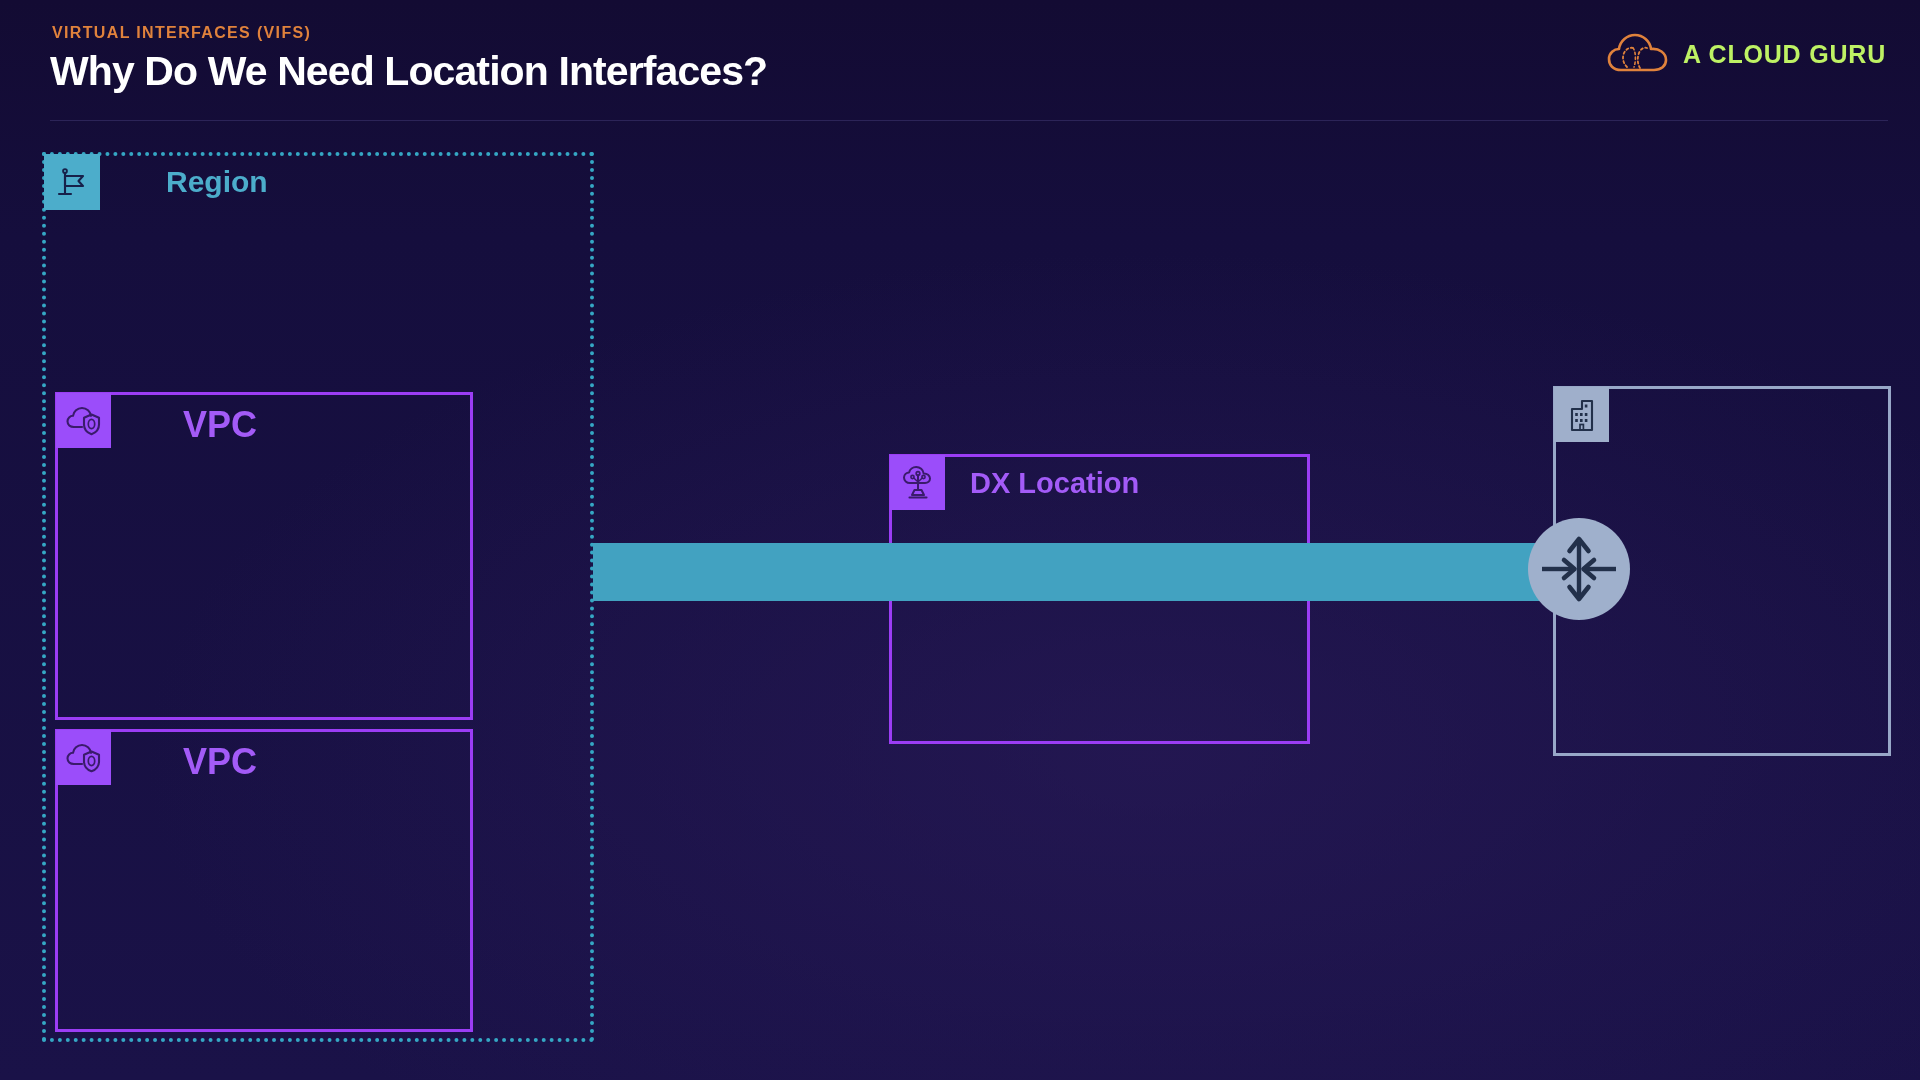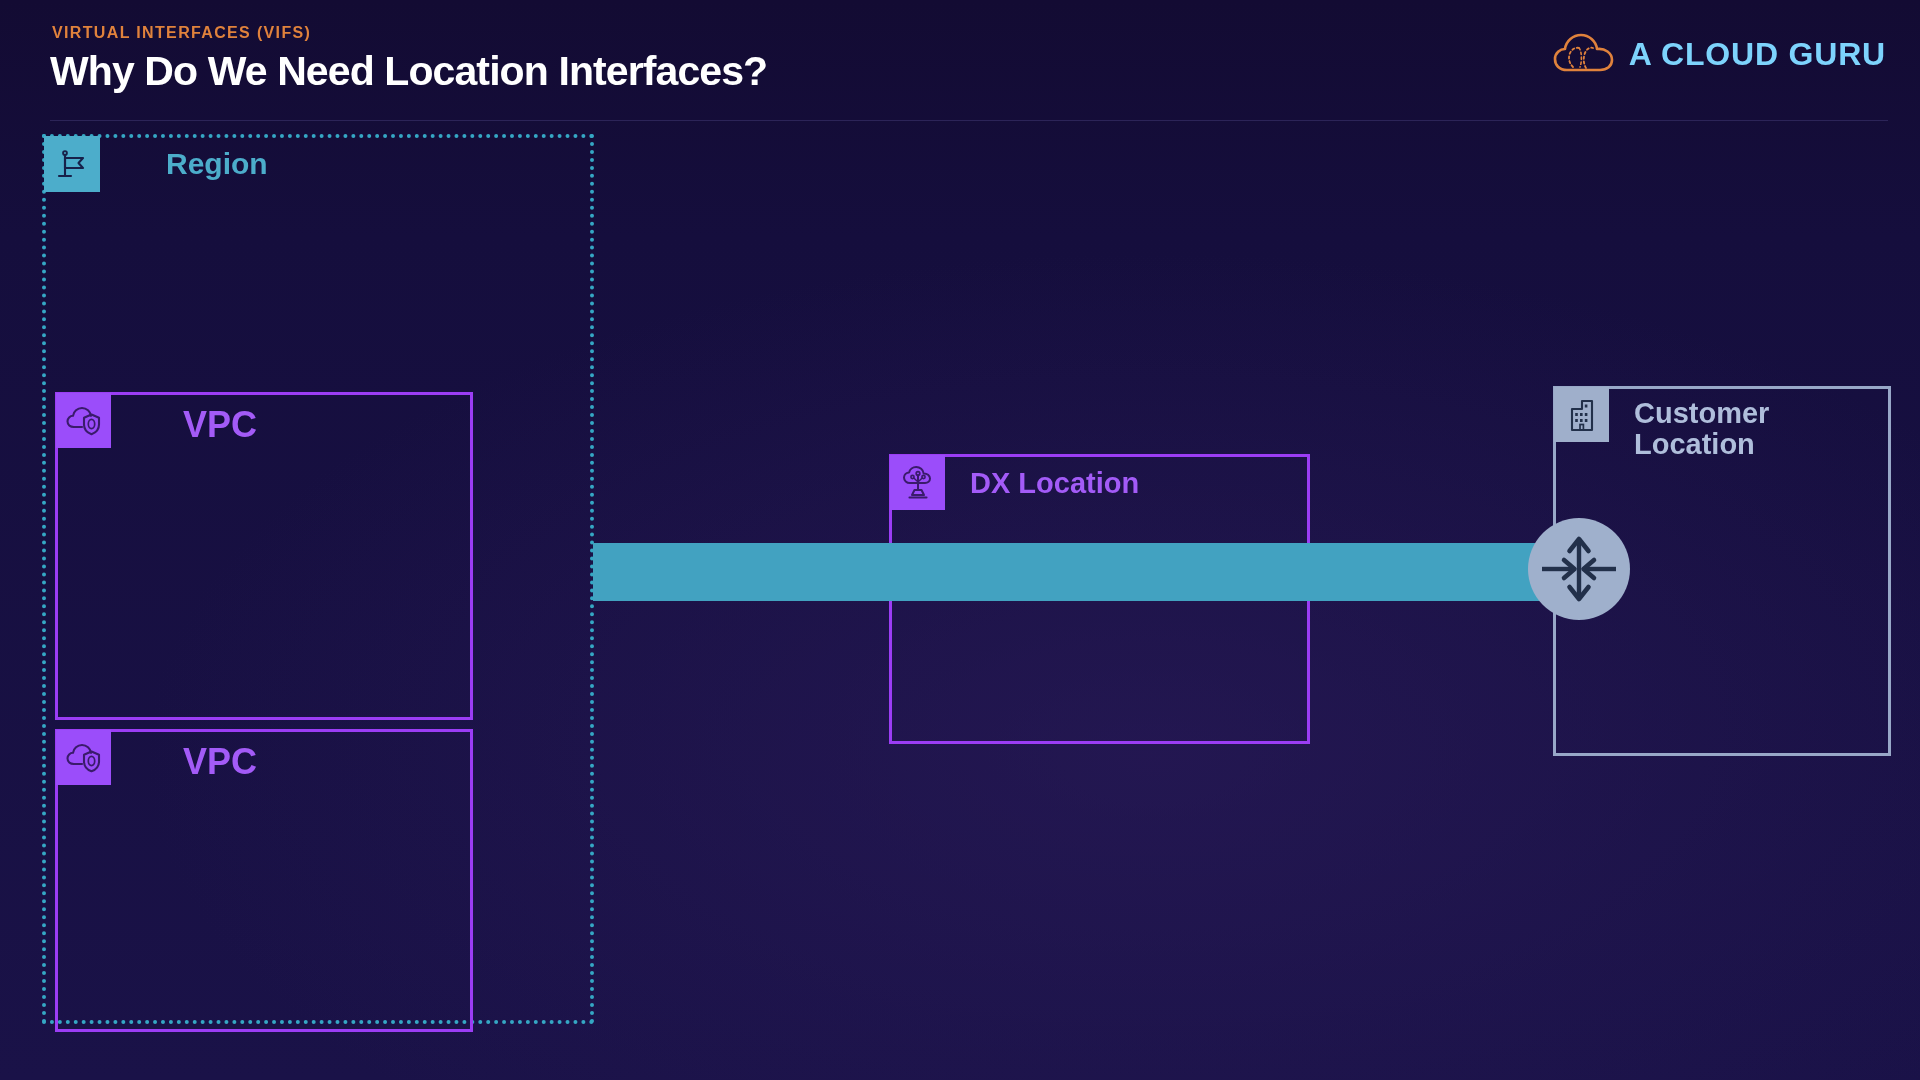--- a/index.html
+++ b/index.html
@@ -71,24 +71,24 @@
   .brand {
     position: absolute;
     right: 42px;
     top: 32px;
     display: flex;
     align-items: center;
     gap: 14px;
   }
   .brand-mark { width: 62px; height: 44px; display: block; }
   .brand-name {
-    font-size: 32px;
+    font-size: 25px;
     font-weight: bold;
     letter-spacing: 0.8px;
-    color: #7dd3fc;
+    color: #bef264;
     white-space: nowrap;
   }
 
   
   .node {
     position: absolute;
   }
   .node-frame {
     position: absolute;
     inset: 0;
@@ -106,21 +106,21 @@
     position: absolute;
     z-index: 3;
     font-weight: bold;
     line-height: 1.06;
     white-space: pre-line;
   }
 
   
   .region {
     left: 42px;
-    top: 134px;
+    top: 152px;
     width: 552px;
     height: 890px;
   }
   .region .node-frame {
     border: 4px dotted #35A7C4;
   }
   .region .node-icon {
     left: 2px;
     top: 2px;
     width: 56px;
@@ -330,22 +330,20 @@
       <rect x="10.2" y="16" width="2.6" height="3" fill="#22304A"></rect>
       <rect x="15" y="16" width="2.6" height="3" fill="#22304A"></rect>
       <rect x="19.8" y="16" width="2.6" height="3" fill="#22304A"></rect>
       <rect x="10.2" y="22" width="2.6" height="3" fill="#22304A"></rect>
       <rect x="15" y="22" width="2.6" height="3" fill="#22304A"></rect>
       <rect x="19.8" y="22" width="2.6" height="3" fill="#22304A"></rect>
       <rect x="19.8" y="7.5" width="2.6" height="3" fill="#22304A"></rect>
       <rect x="15" y="27.5" width="3.4" height="5.5" fill="none" stroke="#22304A" stroke-width="1.7"></rect>
     </svg>
   </div>
-  <div class="node-label">Customer
-Location</div>
 </div>
 
 <div class="router">
   <svg width="78" height="78" viewBox="0 0 78 78">
 
     <line x1="39" y1="10" x2="39" y2="68" stroke="#22304A" stroke-width="4.4" stroke-linecap="butt"></line>
     <path d="M29.5 21 L39 9 L48.5 21" fill="none" stroke="#22304A" stroke-width="4.6" stroke-linecap="round" stroke-linejoin="round"></path>
     <path d="M29.5 57 L39 69 L48.5 57" fill="none" stroke="#22304A" stroke-width="4.6" stroke-linecap="round" stroke-linejoin="round"></path>
 
     <line x1="2" y1="39" x2="33" y2="39" stroke="#22304A" stroke-width="4.4" stroke-linecap="butt"></line>

